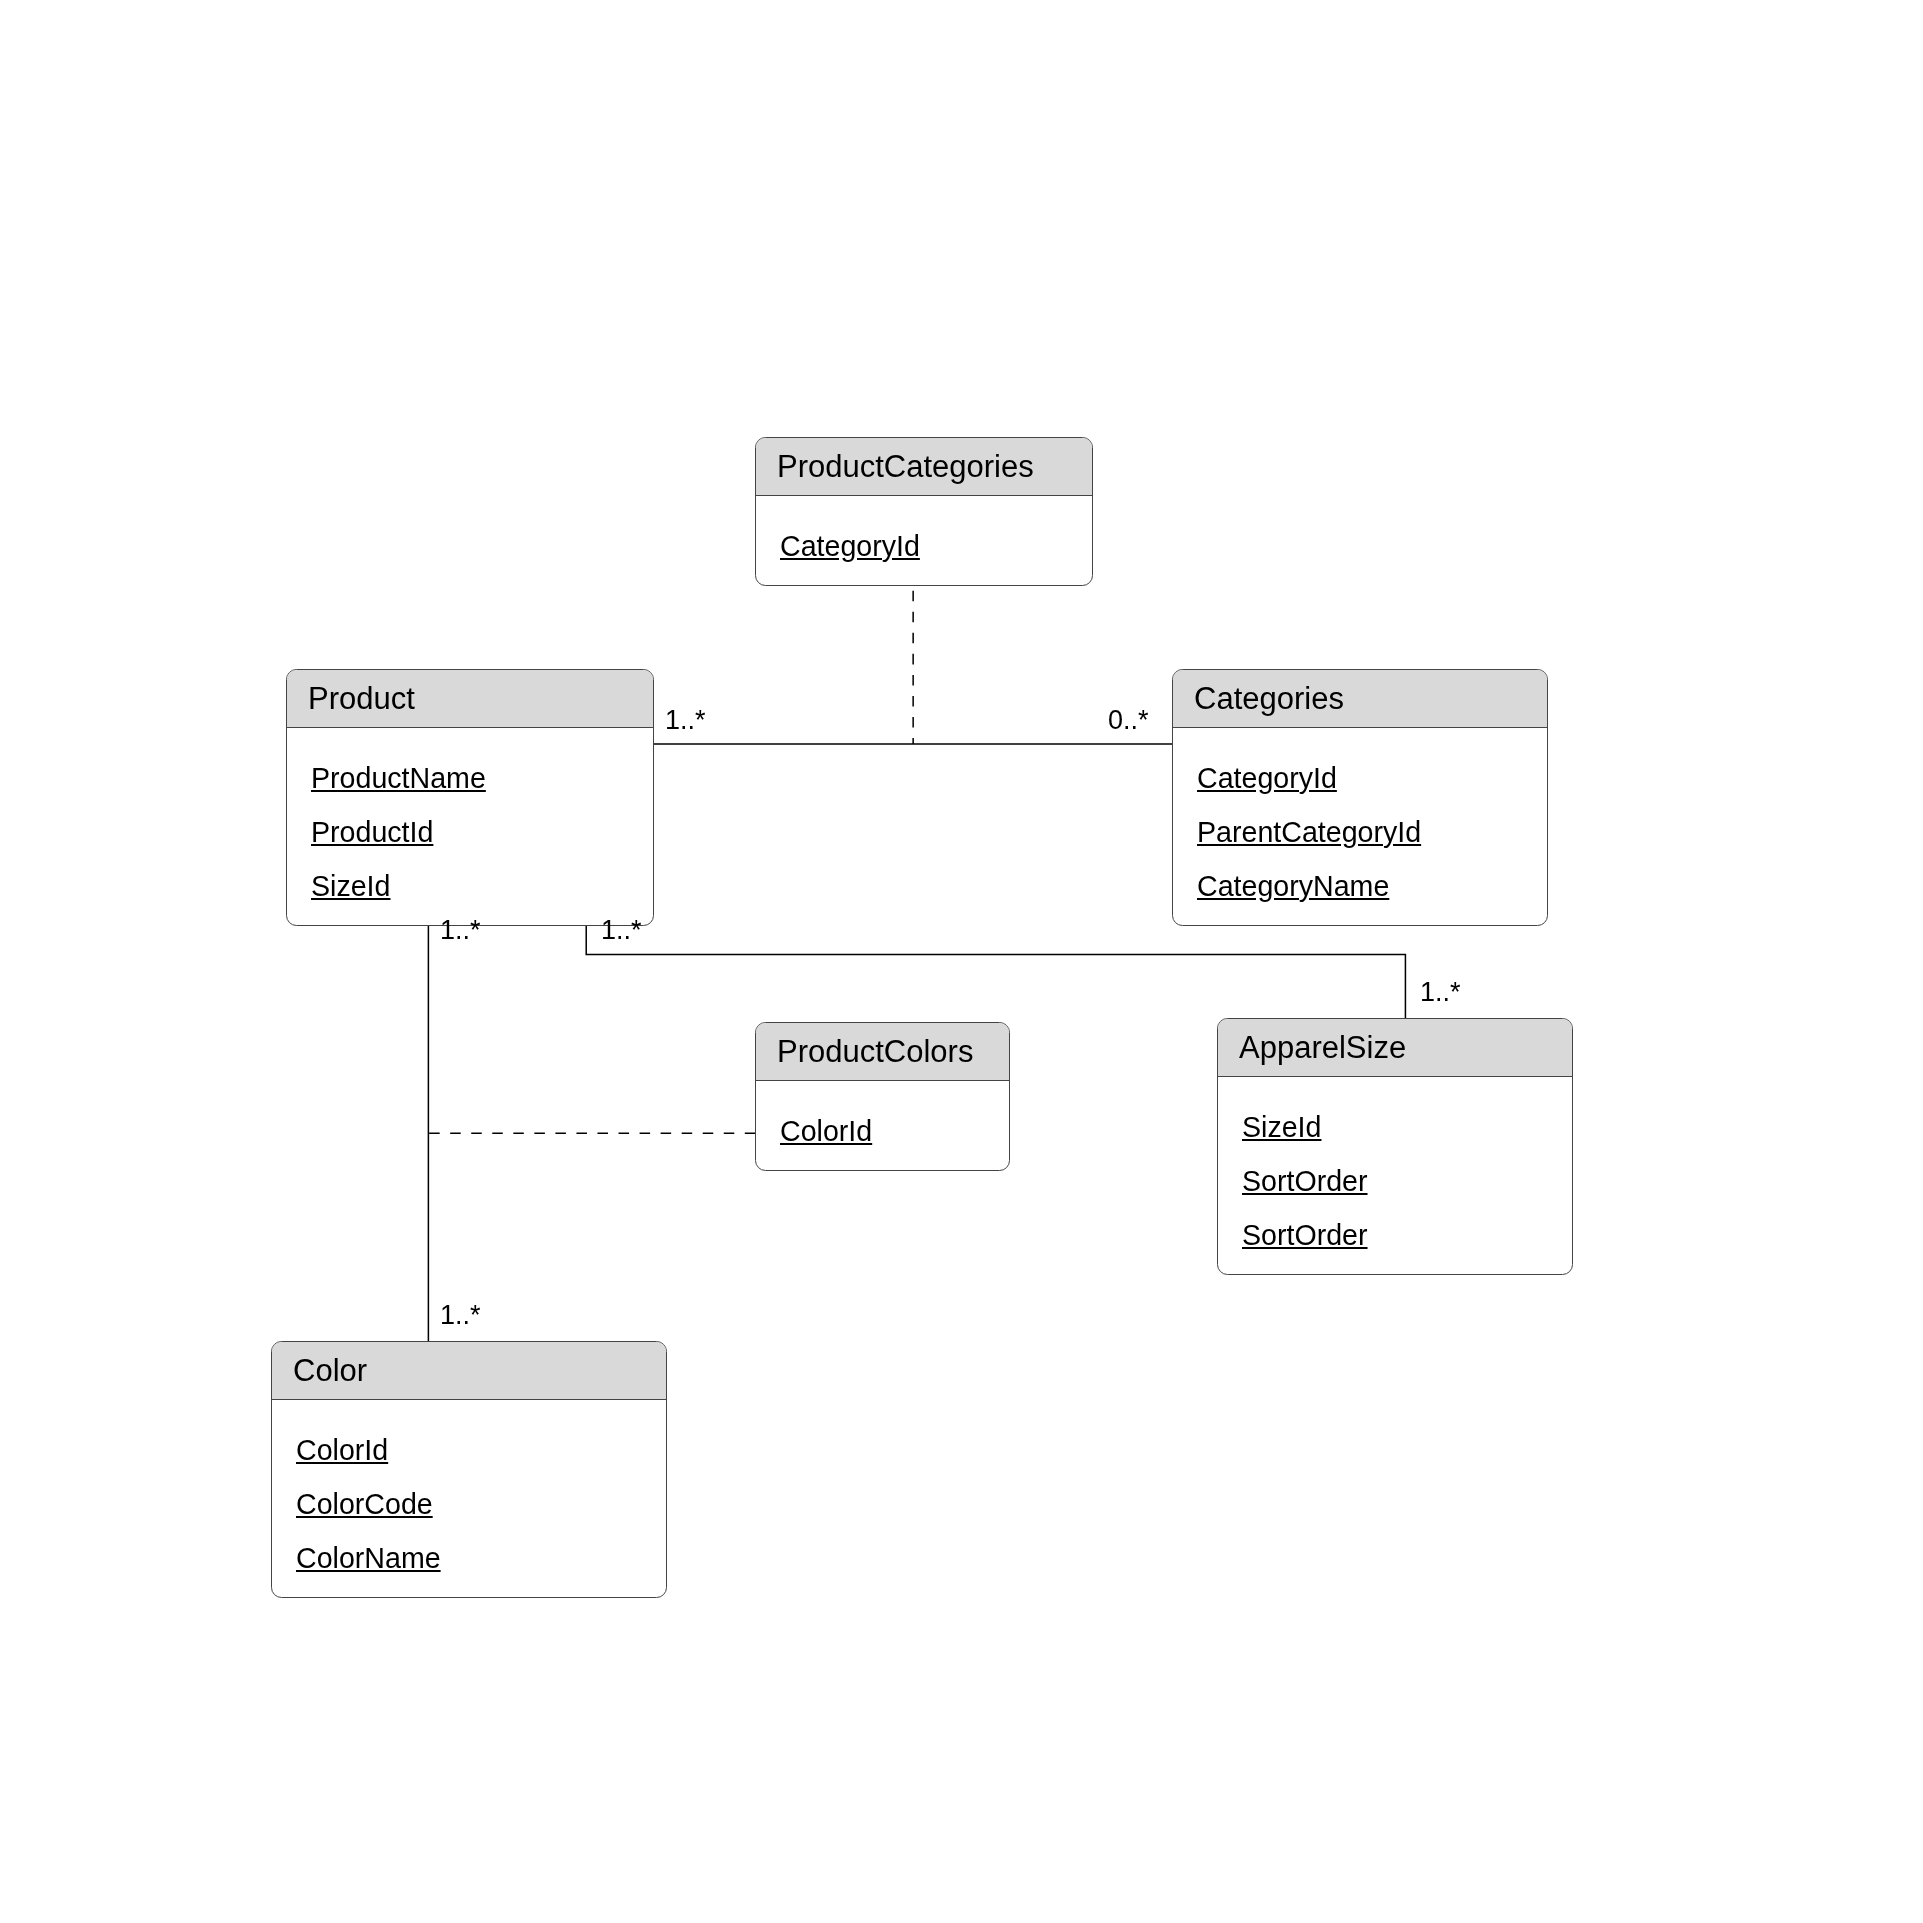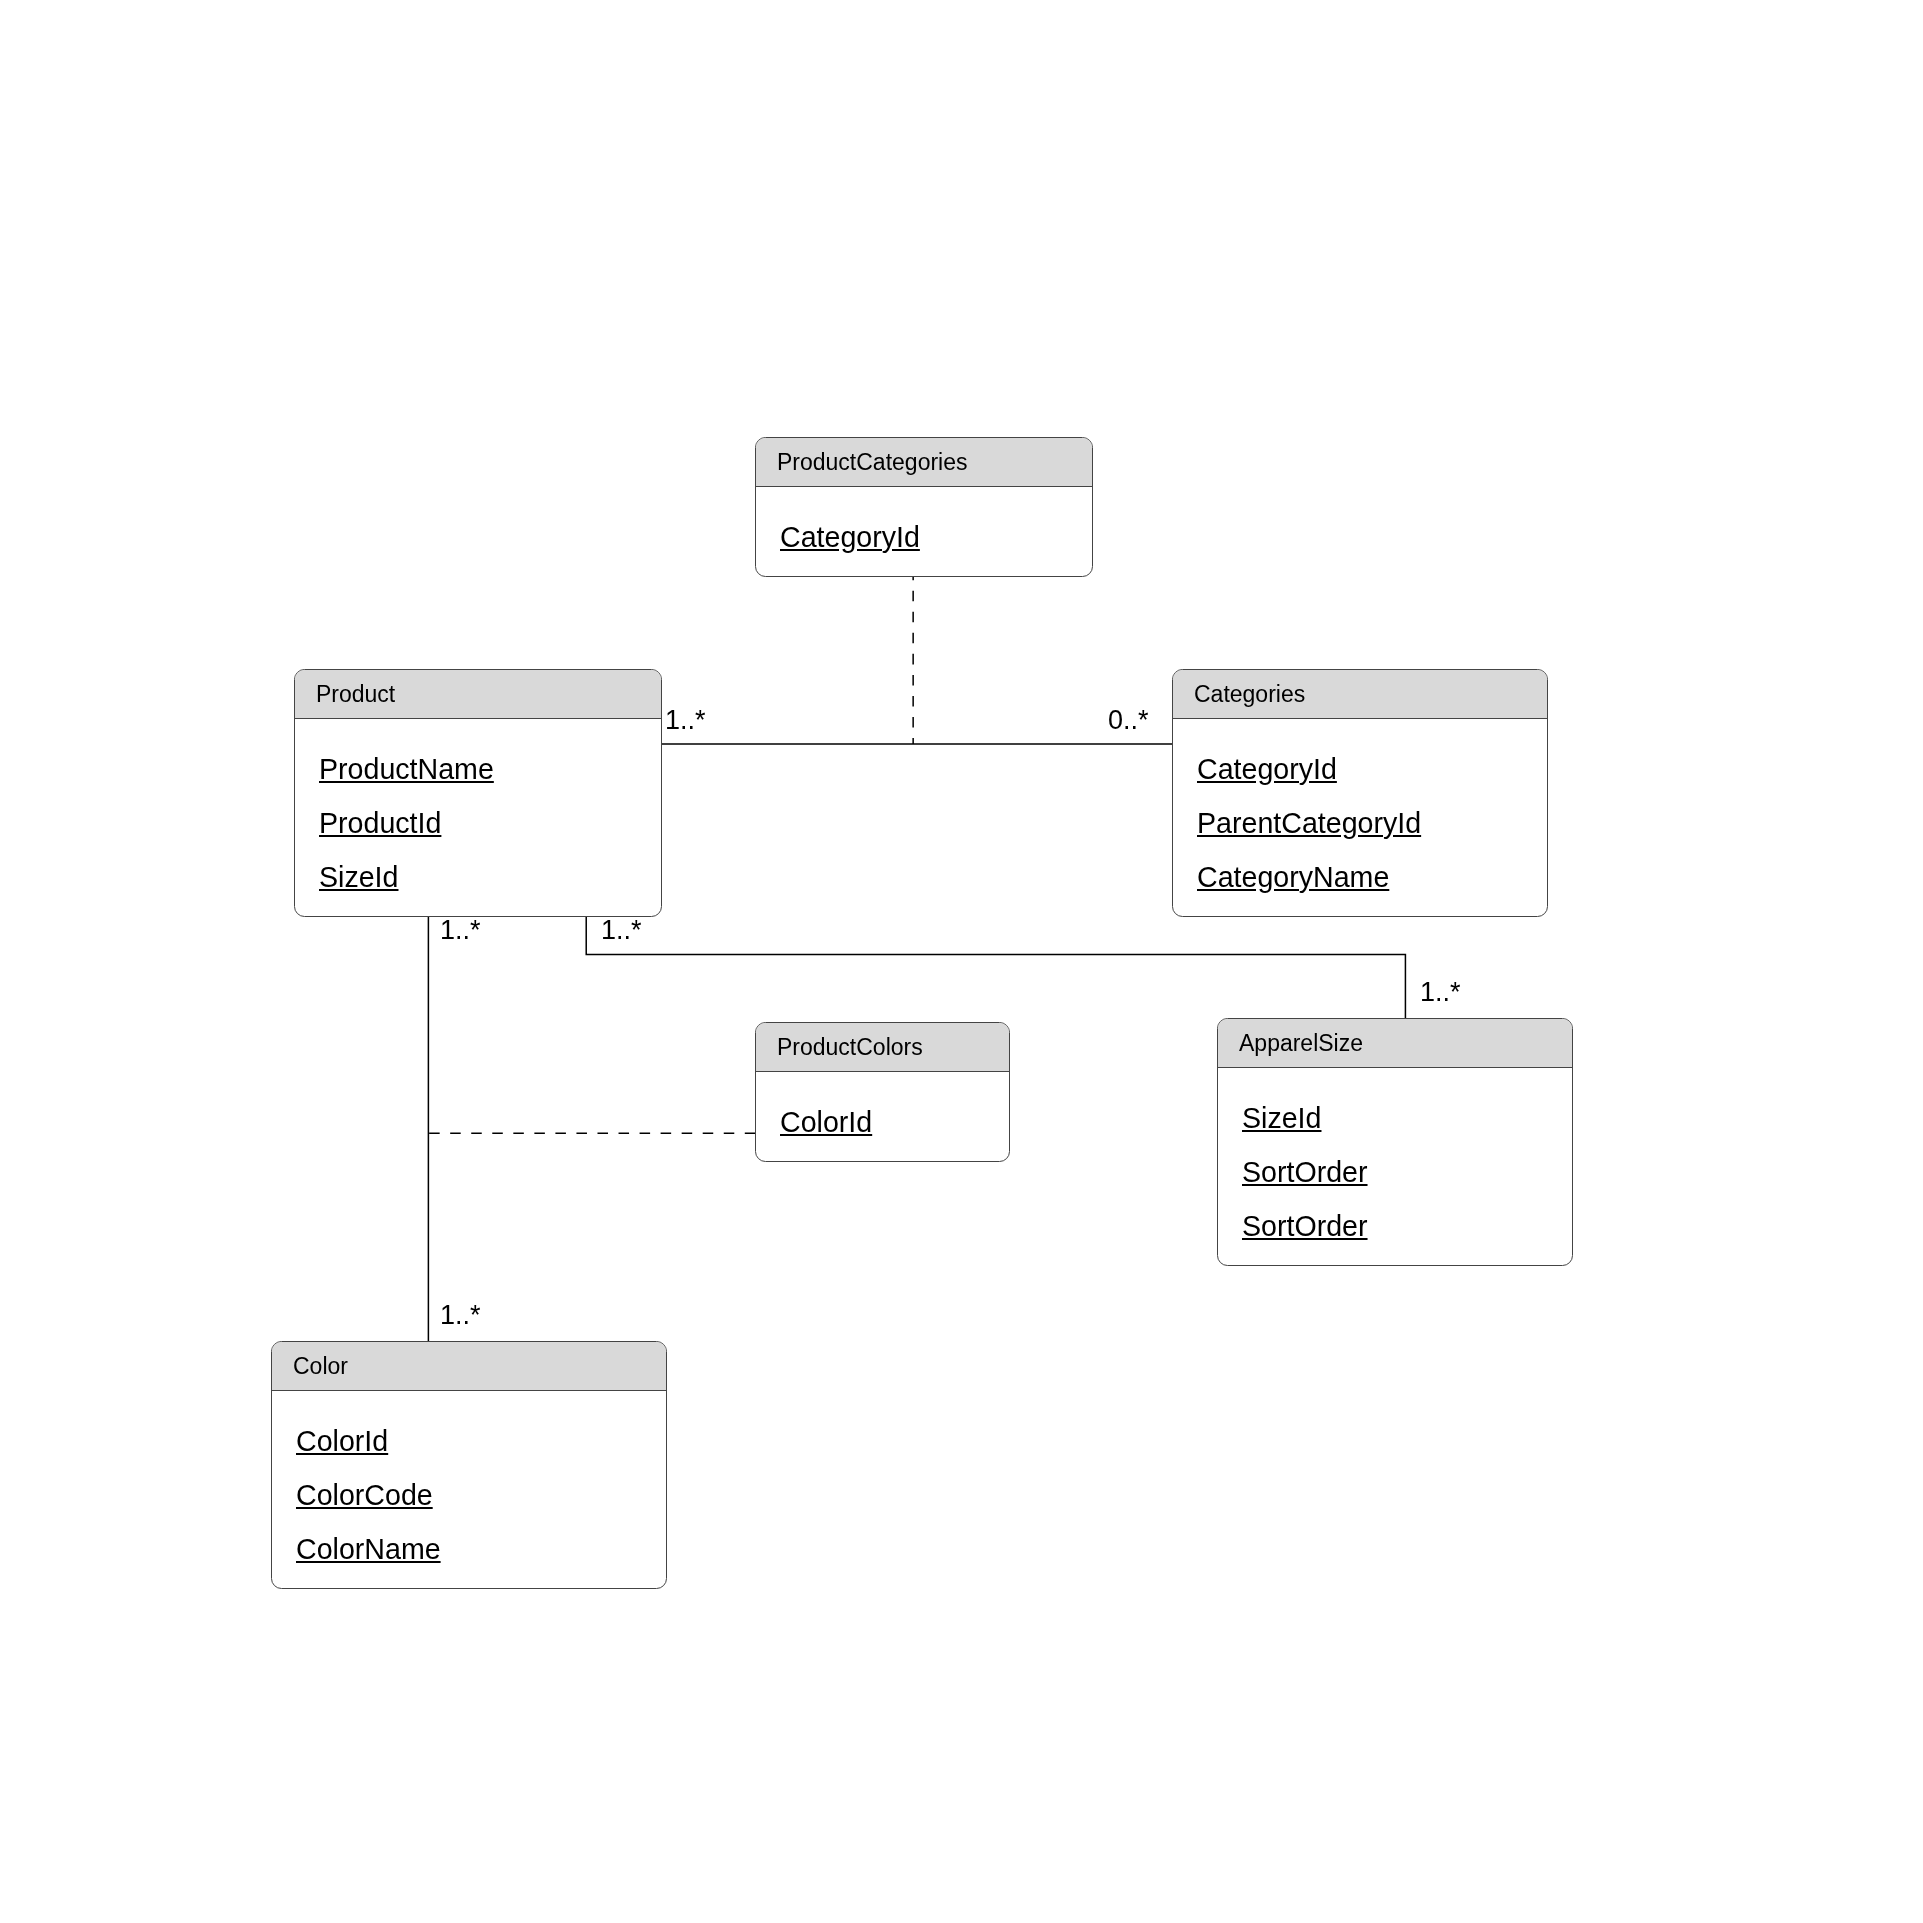--- a/index.html
+++ b/index.html
@@ -1,18 +1,18 @@
 <!DOCTYPE html>
 <html><head>
 <meta charset="utf-8">
 <style>
   html,body{margin:0;padding:0;background:#fff;width:1924px;height:1924px;font-family:Arial,Helvetica,sans-serif;font-size:27px;color:#000;}
   .stage{position:relative;width:1924px;height:1924px;}
   .entity{position:absolute;border:1.5px solid #444;border-radius:10.5px;background:#fff;overflow:hidden;box-sizing:border-box;}
-  .entity-header{background:#d9d9d9;border-bottom:1.5px solid #444;padding:10.5px 21px;font-size:23px;}
+  .entity-header{background:#d9d9d9;border-bottom:1.5px solid #444;padding:10.5px 21px;font-size:31px;}
   .entity-body{padding:23px 21px 12px 21px;text-decoration:underline;}
   .attr{padding:10.5px 3px;font-size:28.6px;}
   .mult{position:absolute;font-size:27px;color:#000;}
   svg.connectors{position:absolute;left:0;top:0;width:1924px;height:1924px;pointer-events:none;}
 </style>
 </head>
 <body>
 
 <div class="stage">
 
@@ -29,21 +29,21 @@
     <line x1="1005" y1="1508" x2="570" y2="1508" stroke="#000" stroke-width="2" stroke-dasharray="14 14"></line>
   </svg>
 
   <div class="entity" style="left:755px;top:437px;width:338px;">
     <div class="entity-header">ProductCategories</div>
     <div class="entity-body">
       <div class="attr">CategoryId</div>
     </div>
   </div>
 
-  <div class="entity" style="left:286px;top:669px;width:368px;margin-left:8px;">
+  <div class="entity" style="left:286px;top:669px;width:368px;">
     <div class="entity-header">Product</div>
     <div class="entity-body">
       <div class="attr">ProductName</div>
       <div class="attr">ProductId</div>
       <div class="attr">SizeId</div>
     </div>
   </div>
 
   <div class="entity" style="left:1172px;top:669px;width:376px;">
     <div class="entity-header">Categories</div>

